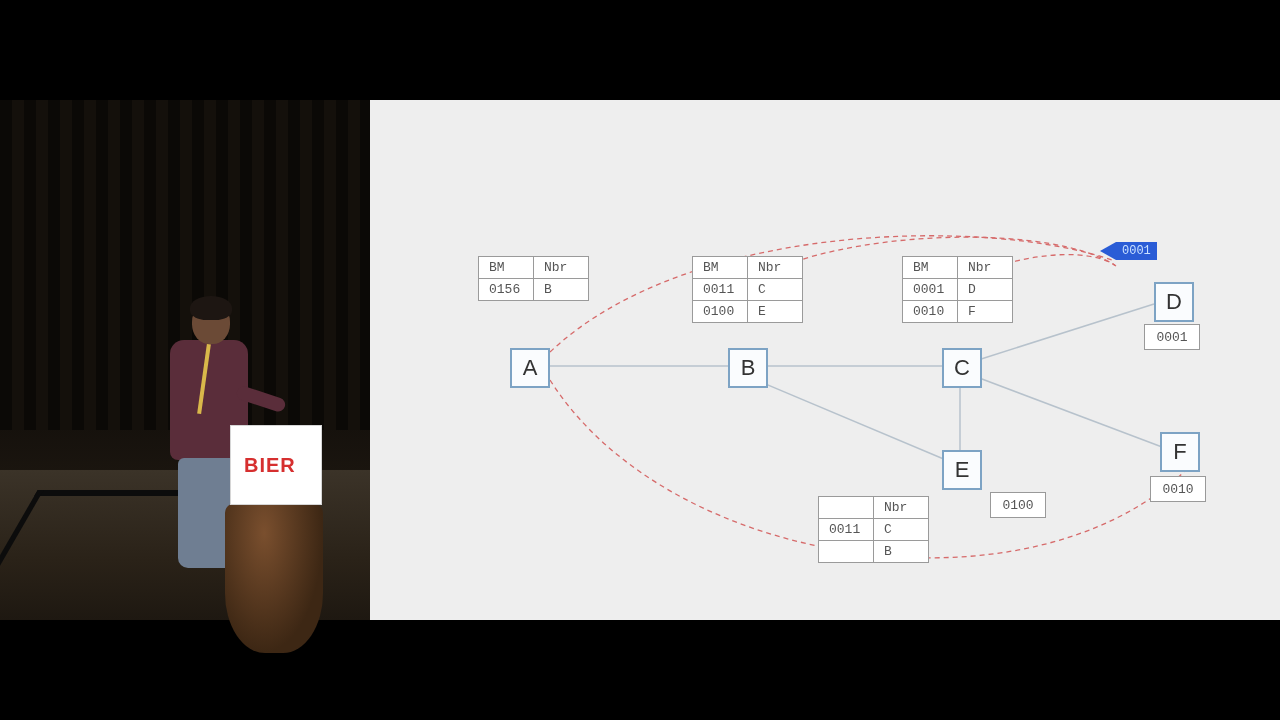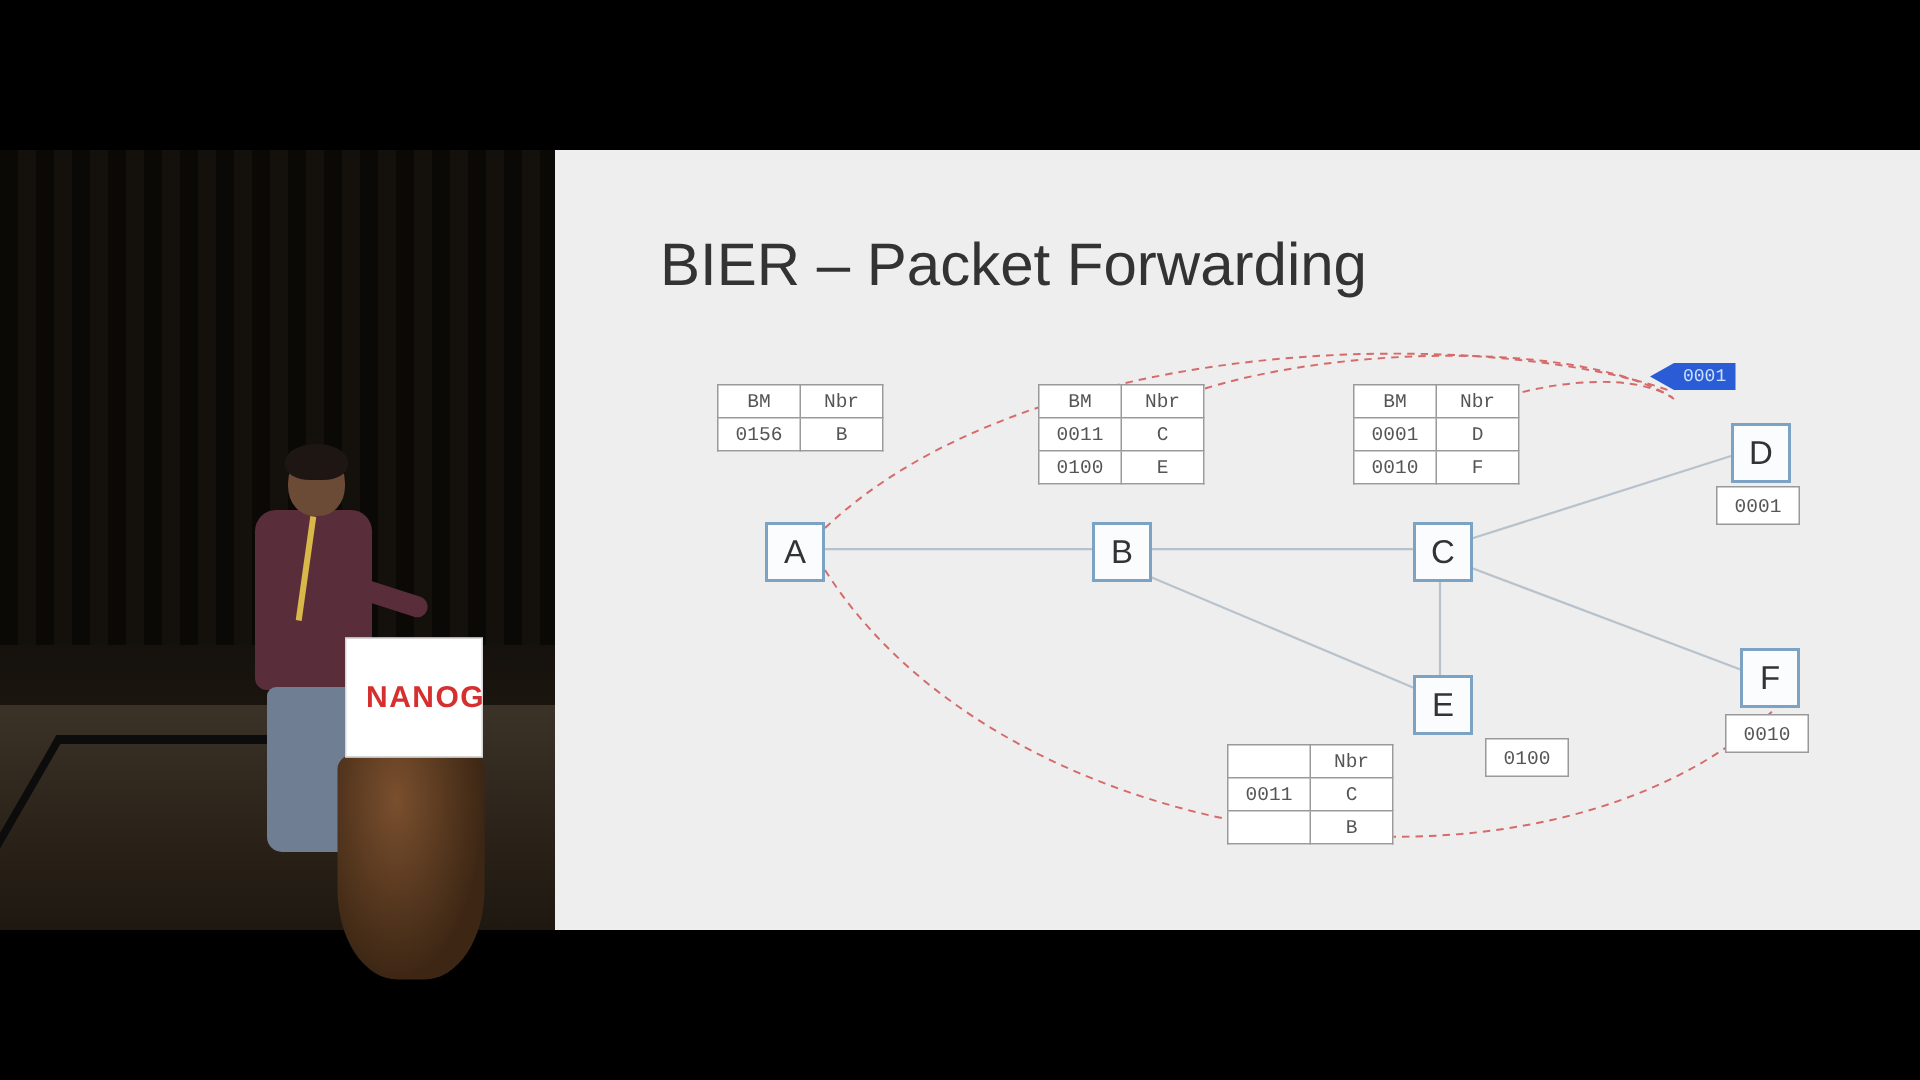--- a/index.html
+++ b/index.html
@@ -18,21 +18,21 @@
   .legs{position:absolute;left:38px;top:158px;width:64px;height:110px;background:#6f7e92;border-radius:6px 6px 10px 10px}
   .rail{position:absolute;left:10px;top:390px;width:140px;height:90px;border-left:6px solid #0c0c0c;border-top:6px solid #0c0c0c;transform:skewX(-30deg)}
 
   .slide{position:absolute;left:370px;top:100px;width:910px;height:520px;background:#eeeeee}
   .title{position:absolute;left:70px;top:55px;font-size:40px;font-weight:400;color:#333}
 
   .node{position:absolute;width:36px;height:36px;border:2px solid #7da3c4;background:#fafcfe;display:flex;align-items:center;justify-content:center;font-size:22px;color:#333}
   .bitlabel{position:absolute;width:54px;height:24px;border:1px solid #999;background:#fff;display:flex;align-items:center;justify-content:center;font-family:"Courier New",monospace;font-size:13px;color:#555}
 
   .tbl{position:absolute;border-collapse:collapse;font-family:"Courier New",monospace;font-size:13px;color:#555;background:#fff}
-  .tbl td{border:1px solid #9a9a9a;padding:3px 10px;text-align:center;min-width:34px}
+  .tbl td{border:1px solid #9a9a9a;padding:3px 10px;text-align:left;min-width:34px}
 
   .packet{position:absolute;left:730px;top:142px;display:flex;align-items:center}
   .arrowhead{width:0;height:0;border-top:9px solid transparent;border-bottom:9px solid transparent;border-right:16px solid #2a5cd6}
   .pktlabel{background:#2a5cd6;color:#c9e0ff;font-family:"Courier New",monospace;font-size:12px;padding:2px 6px}
 
   svg.net{position:absolute;left:0;top:0;width:910px;height:520px;pointer-events:none}
   .solid{stroke:#b7c2cc;stroke-width:1.5;fill:none}
   .dash{stroke:#d66a6a;stroke-width:1.3;stroke-dasharray:5 4;fill:none}
 </style>
 </head>
@@ -45,25 +45,24 @@
   <div class="speaker">
     <div class="torso"></div>
       <div class="arm"></div>
       <div class="legs"></div>
     <div class="lanyard"></div>
       <div class="head"></div>
       <div class="hair"></div>
   </div>
   <div class="podium-body"></div>
   <div class="podium-top"></div>
-  <div class="podium-logo">NANOG</div>
+  <div class="podium-logo">BIER</div>
 </div>
 
 <div class="slide">
-  <div class="title">BIER – Packet Forwarding</div>
 
   <svg class="net">
     <line class="solid" x1="176" y1="266" x2="358" y2="266"></line>
     <line class="solid" x1="394" y1="266" x2="572" y2="266"></line>
     <line class="solid" x1="608" y1="260" x2="784" y2="204"></line>
     <line class="solid" x1="604" y1="276" x2="800" y2="350"></line>
     <line class="solid" x1="590" y1="284" x2="590" y2="350"></line>
     <line class="solid" x1="386" y1="280" x2="576" y2="360"></line>
     <path class="dash" d="M180 252 C 320 120, 620 118, 742 160"></path>
     <path class="dash" d="M180 280 C 300 470, 660 520, 816 370"></path>

